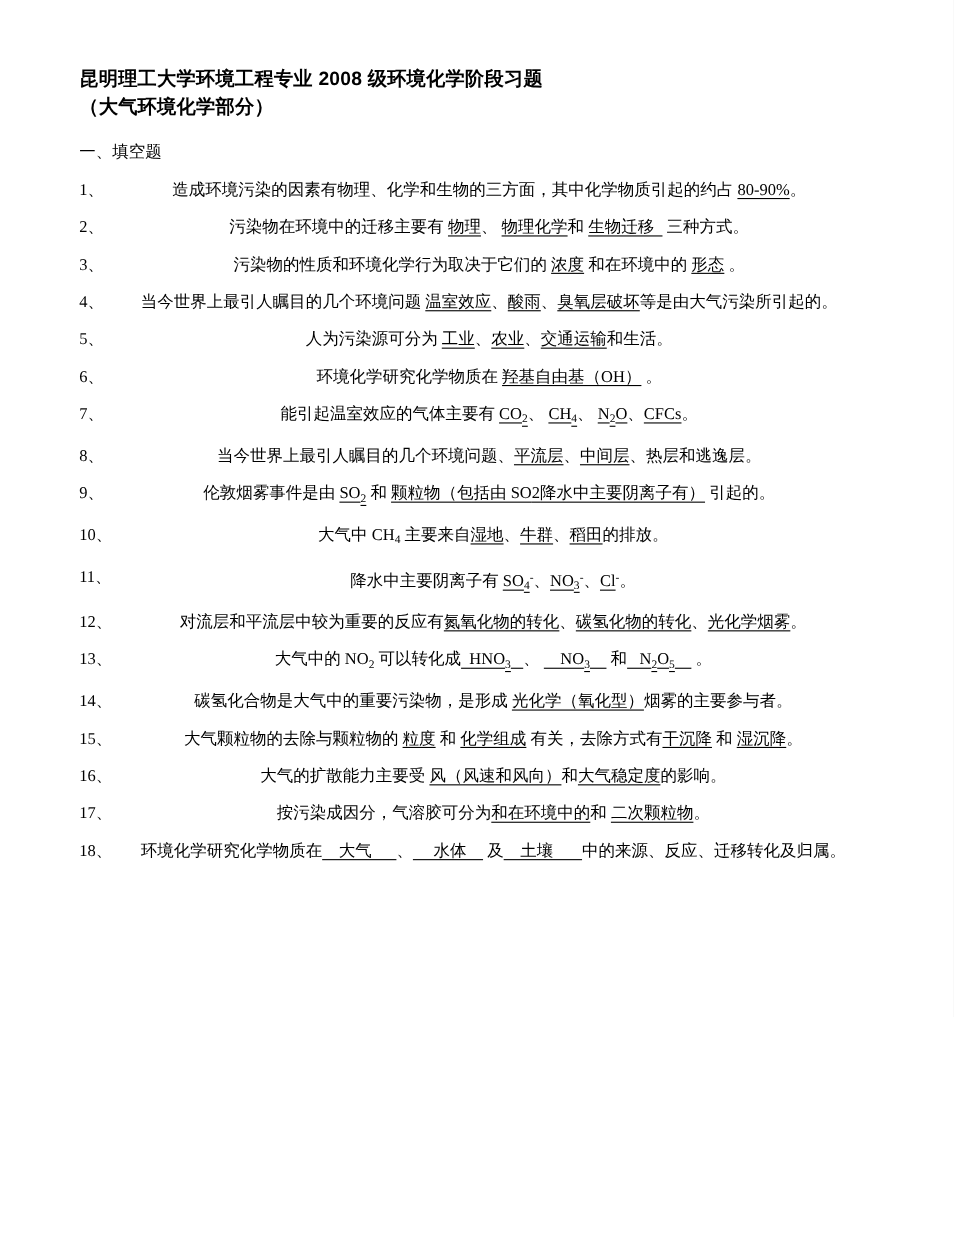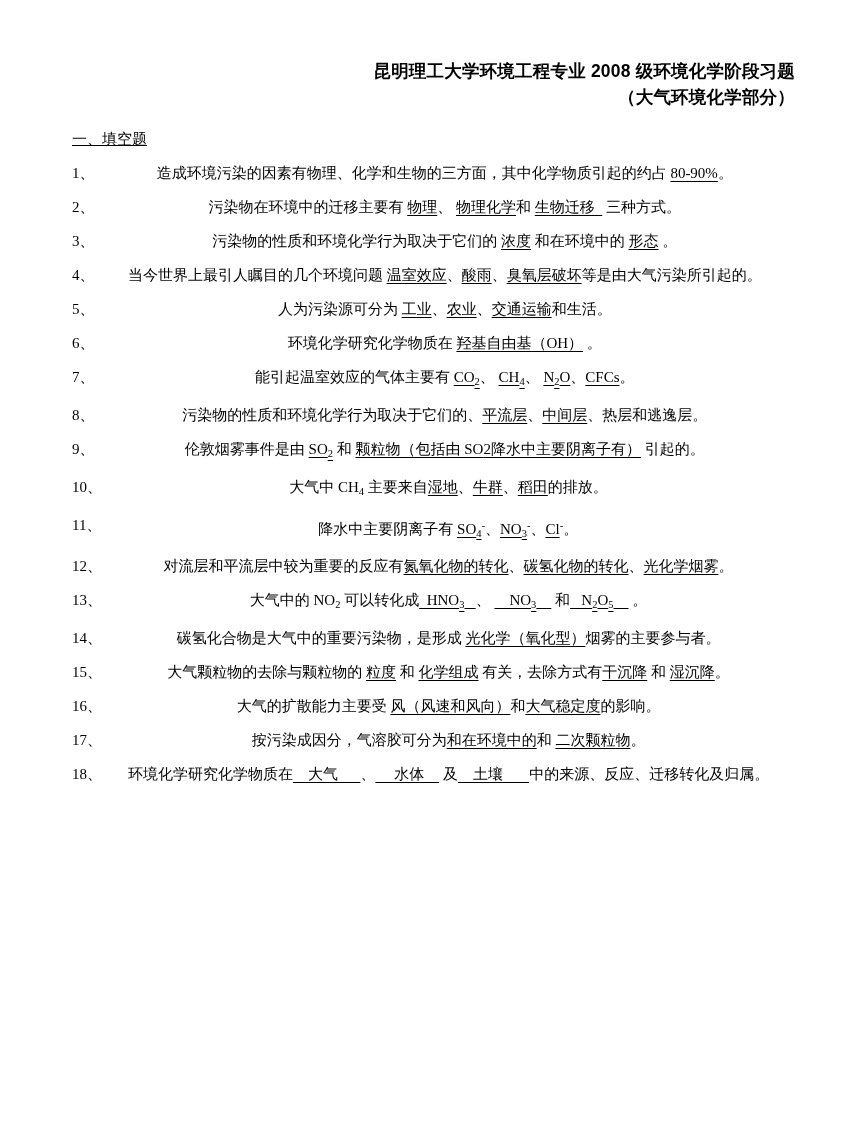--- a/index.html
+++ b/index.html
@@ -13,36 +13,35 @@
     background: #ffffff;
     margin: 0 auto;
     position: relative;
     box-sizing: border-box;
     padding: 48px 72px 40px 72px;
     font-family: "Liberation Serif", "DejaVu Serif", serif;
     color: #000000;
     overflow: hidden;
   }
   .title-block {
-    text-align: right;
+    text-align: left;
     margin-top: 10px;
     margin-bottom: 18px;
   }
   .title-line {
     font-family: "Liberation Sans", "DejaVu Sans", sans-serif;
     font-weight: bold;
     font-size: 17.5px;
     line-height: 26px;
     letter-spacing: 0.2px;
   }
   .section-head {
     font-size: 15px;
     line-height: 22px;
     margin: 16px 0 10px 0;
-    text-decoration: underline;
   }
   .q {
     display: flex;
     font-size: 15px;
     line-height: 27px;
     margin-bottom: 7px;
   }
   .q .num {
     flex: 0 0 auto;
     white-space: nowrap;
@@ -101,21 +100,21 @@
       <div class="q">
         <span class="num">6、</span>
         <span class="body"><span>环境化学研究化学物质在 </span><span class="blank">羟基自由基（OH）</span><span> 。</span></span>
       </div>
       <div class="q">
         <span class="num">7、</span>
         <span class="body"><span>能引起温室效应的气体主要有 </span><span class="blank">CO</span><sub class="blank">2</sub><span>、 </span><span class="blank">CH</span><sub class="blank">4</sub><span>、 </span><span class="blank">N</span><sub class="blank">2</sub><span class="blank">O</span><span>、</span><span class="blank">CFCs</span><span>。</span></span>
       </div>
       <div class="q">
         <span class="num">8、</span>
-        <span class="body"><span>污染物的性质和环境化学行为取决于它们的、</span><span class="blank">平流层</span><span>、</span><span class="blank">中间层</span><span>、热层和逃逸层。</span></span>
+        <span class="body"><span>当今世界上最引人瞩目的几个环境问题、</span><span class="blank">平流层</span><span>、</span><span class="blank">中间层</span><span>、热层和逃逸层。</span></span>
       </div>
       <div class="q">
         <span class="num">9、</span>
         <span class="body"><span>伦敦烟雾事件是由 </span><span class="blank">SO</span><sub class="blank">2</sub><span> 和 </span><span class="blank">颗粒物（包括由 SO</span><span class="blank">2</span><span class="blank">降水中主要阴离子有）</span><span> 引起的。</span></span>
       </div>
       <div class="q">
         <span class="num">10、</span>
         <span class="body"><span>大气中 CH</span><sub>4</sub><span> 主要来自</span><span class="blank">湿地</span><span>、</span><span class="blank">牛群</span><span>、</span><span class="blank">稻田</span><span>的排放。</span></span>
       </div>
       <div class="q">

